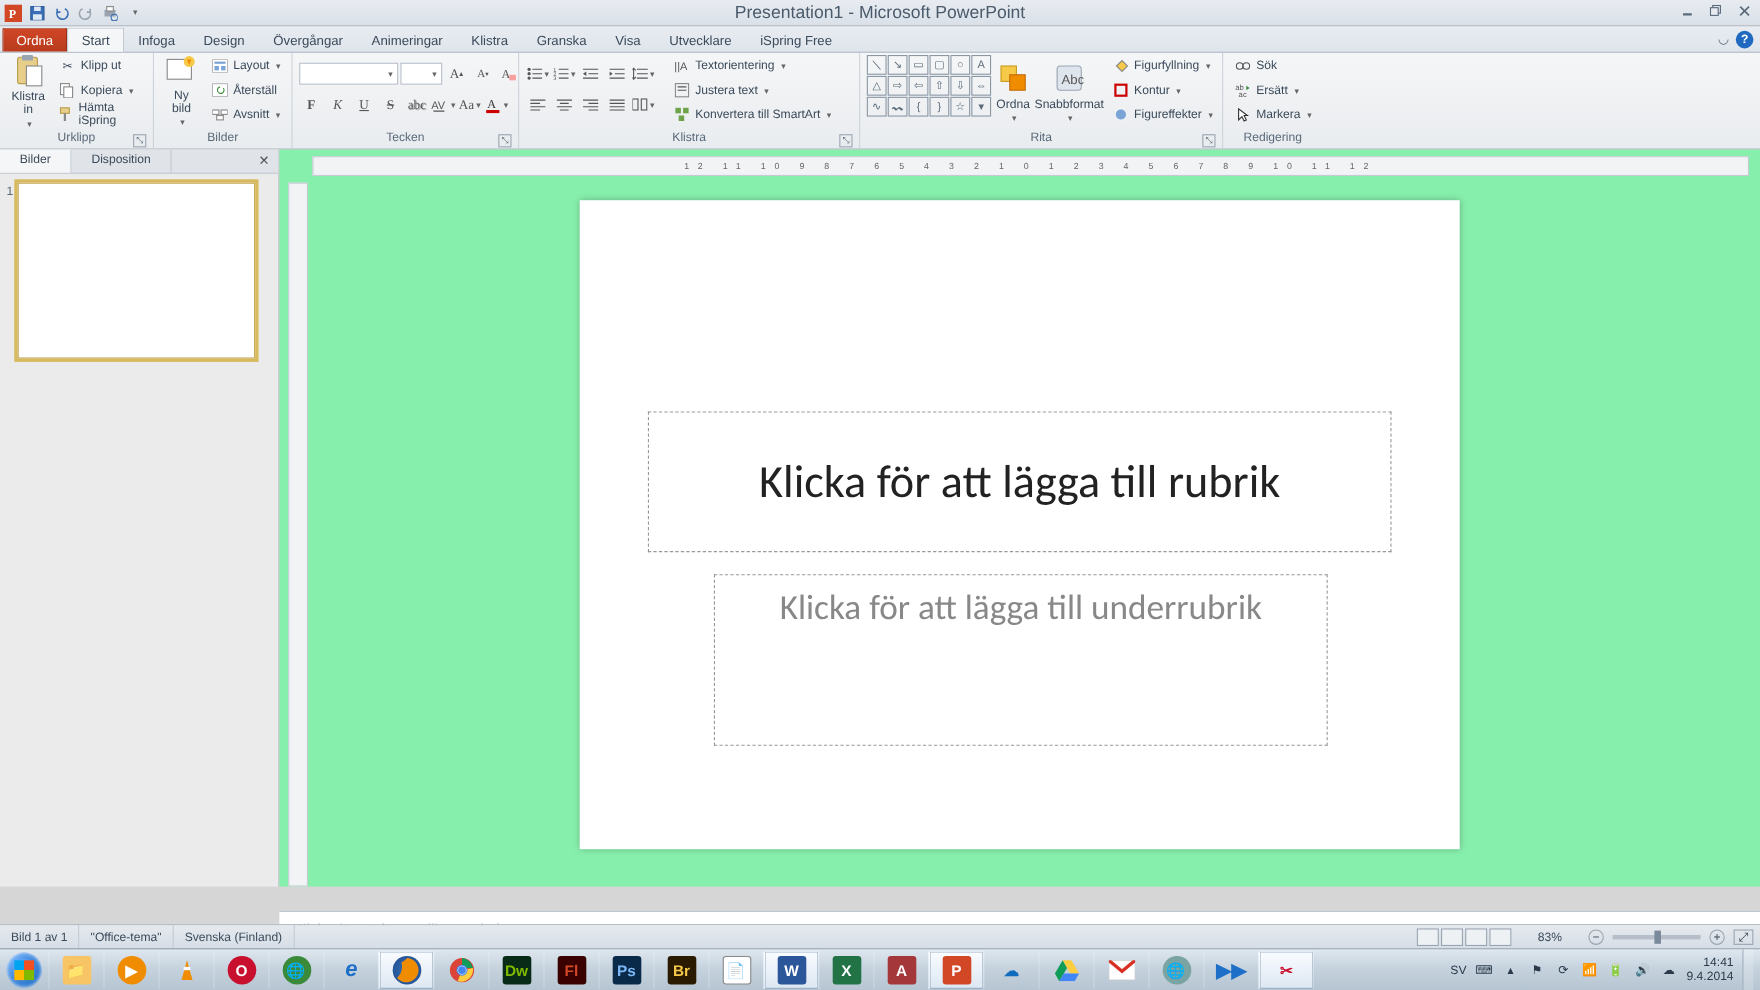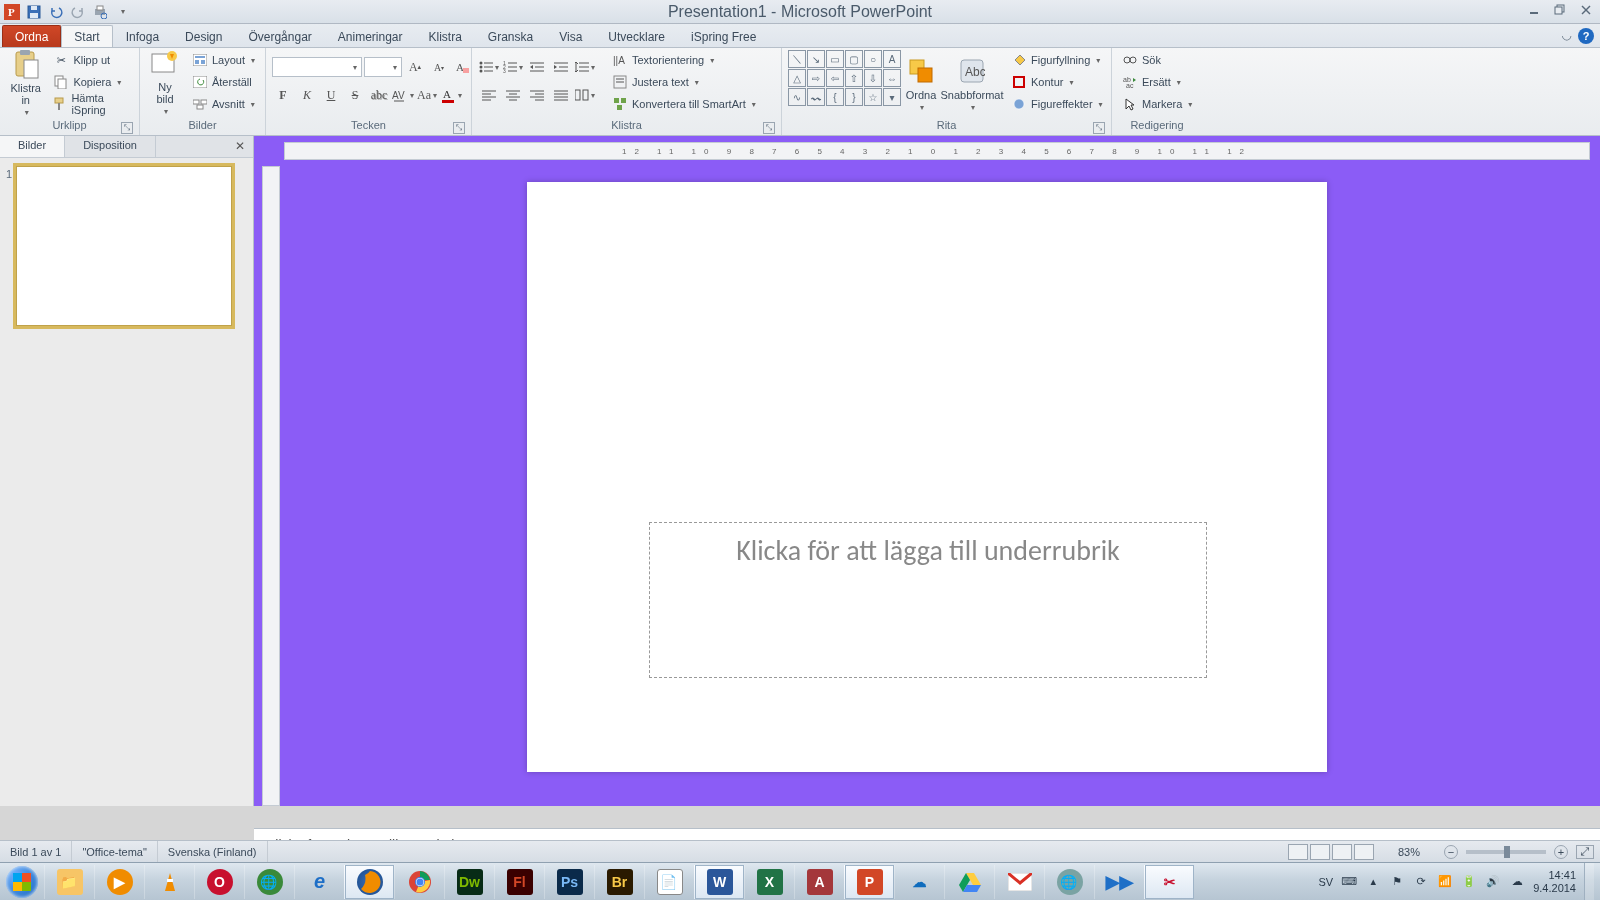--- a/index.html
+++ b/index.html
@@ -44,27 +44,27 @@
 .left-pane{width:254px;background:#ebebeb;border-right:1px solid #b6bfc9;display:flex;flex-direction:column;}
 .pane-tabs{height:22px;display:flex;background:#e0e3e7;border-bottom:1px solid #c4cbd3;}
 .pane-tab{flex:0 0 auto;padding:3px 18px;font-size:11px;color:#3b4a5a;cursor:pointer;border-right:1px solid #c4cbd3;}
 .pane-tab.active{background:#f5f6f7;}
 .pane-close{margin-left:auto;padding:3px 8px;cursor:pointer;color:#555;}
 .thumb-area{flex:1;padding:8px 6px;overflow:auto;}
 .thumb-wrap{display:flex;gap:4px;}
 .thumb-num{font-size:11px;color:#5a6a7a;padding-top:2px;}
 .thumb{width:216px;height:160px;background:#fff;border:1px solid #c0a24a;outline:3px solid #d7b95e;cursor:pointer;}
 
-.editor{flex:1;background:#8b5cf6;position:relative;overflow:hidden;}
+.editor{flex:1;background:#86efac;position:relative;overflow:hidden;}
 .ruler-v{position:absolute;left:8px;top:30px;bottom:0;width:18px;background:#f2f3f5;border:1px solid #c4cbd3;font-size:8px;color:#666;}
 .ruler-h{position:absolute;left:30px;right:10px;top:6px;height:18px;background:#f2f3f5;border:1px solid #c4cbd3;font-size:8px;color:#666;display:flex;align-items:center;justify-content:center;letter-spacing:6px;}
 .slide-canvas{position:absolute;left:50%;top:46px;transform:translateX(-50%);width:800px;height:590px;background:#fff;box-shadow:0 0 6px rgba(0,0,0,.25);}
 .placeholder{position:absolute;border:1px dashed #999;display:flex;align-items:center;justify-content:center;text-align:center;cursor:text;}
 .ph-title{left:62px;top:192px;width:676px;height:128px;font-size:42px;color:#222;font-family:Calibri,"Segoe UI",sans-serif;}
-.ph-sub{left:122px;top:340px;width:558px;height:156px;align-items:flex-start;padding-top:10px;font-size:28px;color:#888;font-family:Calibri,"Segoe UI",sans-serif;}
+.ph-sub{left:122px;top:340px;width:558px;height:156px;align-items:flex-start;padding-top:10px;font-size:32px;color:#888;font-family:Calibri,"Segoe UI",sans-serif;}
 
 
 .notes-pane{position:absolute;left:254px;right:0;bottom:26px;height:46px;background:#fff;border-top:1px solid #b6bfc9;padding:8px 12px;color:#555;font-size:14px;cursor:text;}
 .splitter{position:absolute;left:254px;right:0;bottom:72px;height:4px;background:#d6d6d6;cursor:row-resize;}
 
 
 .statusbar{position:absolute;left:0;right:0;bottom:38px;height:22px;background:linear-gradient(#e6eaef,#d6dde5);border-top:1px solid #b6bfc9;display:flex;align-items:center;font-size:11px;color:#3b4a5a;}
 .status-seg{padding:0 10px;border-right:1px solid #c4cbd3;height:100%;display:flex;align-items:center;}
 .status-right{margin-left:auto;display:flex;align-items:center;gap:2px;padding-right:6px;}
 .view-btn{width:20px;height:16px;border:1px solid #9aa5b1;background:#eef1f4;cursor:pointer;}
@@ -590,20 +590,23 @@
       </div>
     </div>
   </div>
 
   <div class="editor">
     <div class="ruler-h">
         <span style="font-size:8px;letter-spacing:8px;white-space:nowrap">12 11 10 9 8 7 6 5 4 3 2 1 0 1 2 3 4 5 6 7 8 9 10 11 12</span>
       </div>
     <div class="ruler-v"></div>
     <div class="slide-canvas">
+      <div class="placeholder ph-title">
+          <span>Klicka för att lägga till rubrik</span>
+        </div>
       <div class="placeholder ph-sub">
           <span>Klicka för att lägga till underrubrik</span>
         </div>
     </div>
   </div>
 </div>
 
 <div class="splitter"></div>
 <div class="notes-pane"><span>Klicka för att lägga till anteckningar</span></div>
 

